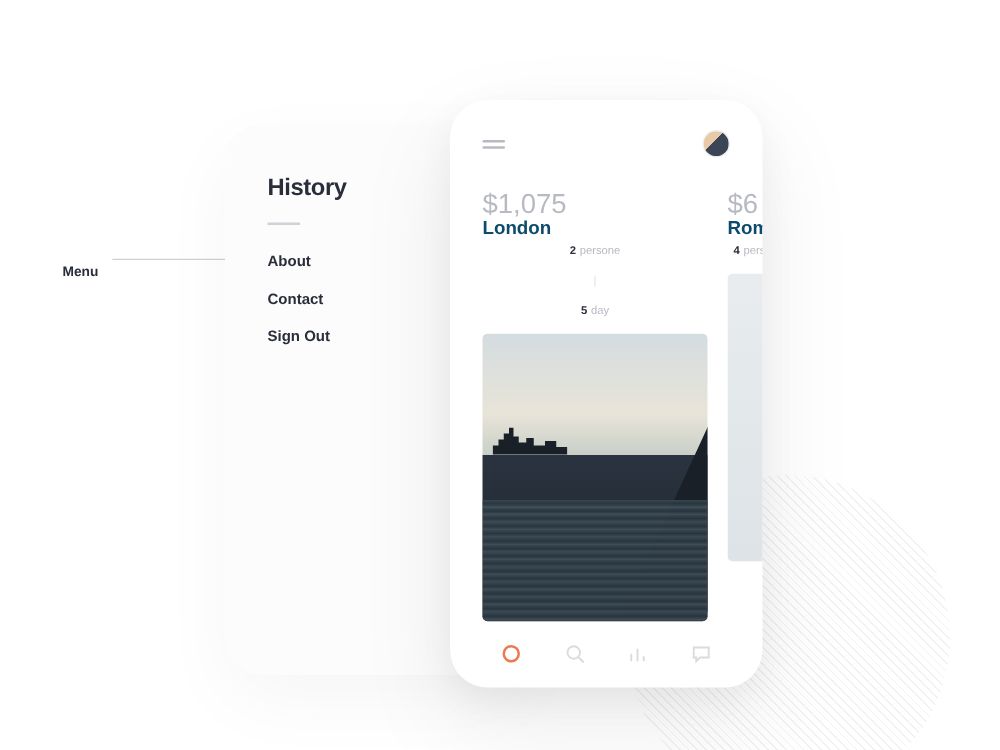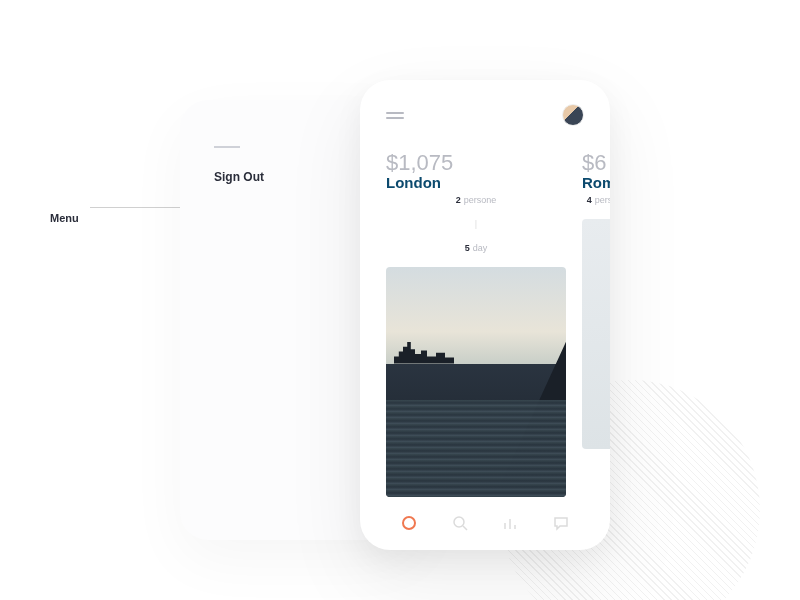--- a/index.html
+++ b/index.html
@@ -156,21 +156,24 @@
   z-index: -1;
 }
 </style>
 </head>
 <body>
 
 <div class="menu-label">Menu</div>
 <div class="menu-line"></div>
 
 <div class="phone-menu">
+  <div class="menu-primary">History</div>
   <div class="menu-divider"></div>
+  <div class="menu-secondary">About</div>
+  <div class="menu-secondary">Contact</div>
   <div class="menu-secondary">Sign Out</div>
 </div>
 
 <div class="phone-main">
   <div class="main-header">
     <div class="hamburger">
       <span></span>
         <span></span>
     </div>
     <div class="avatar"></div>

